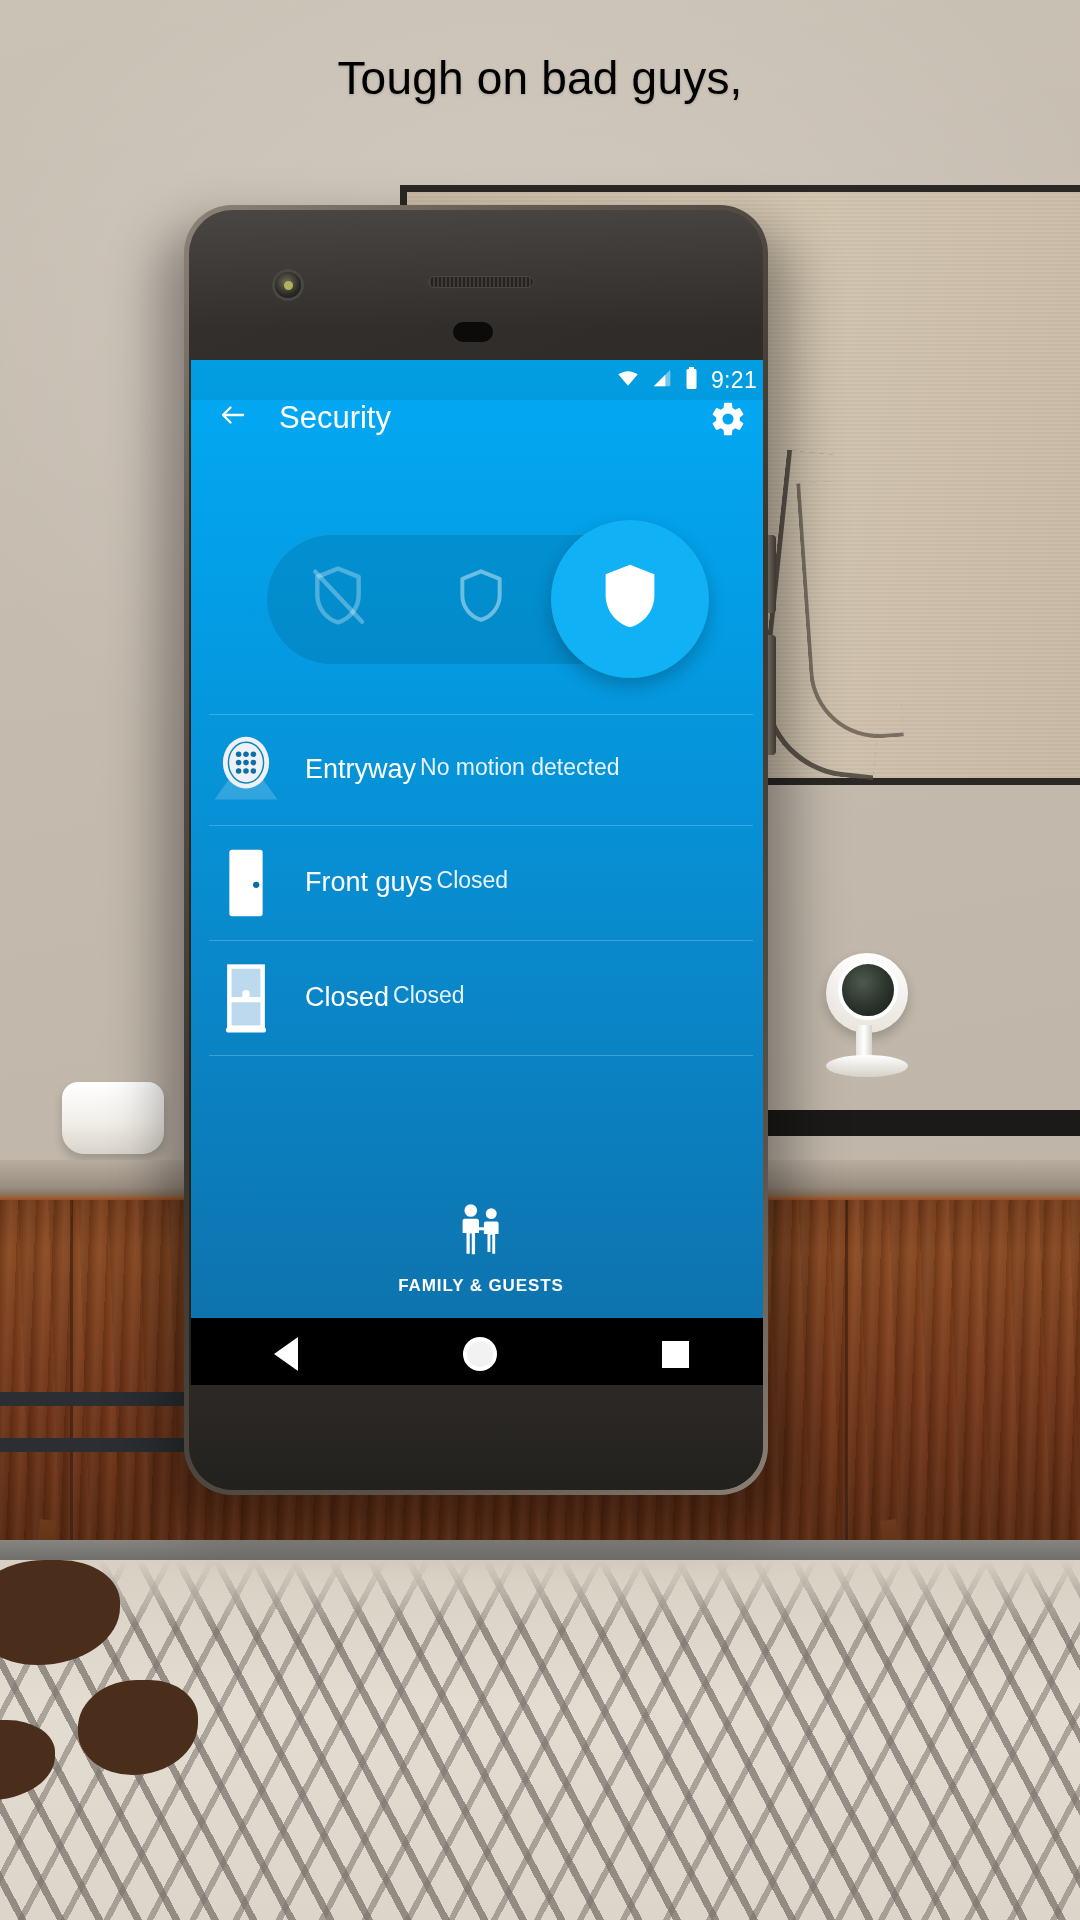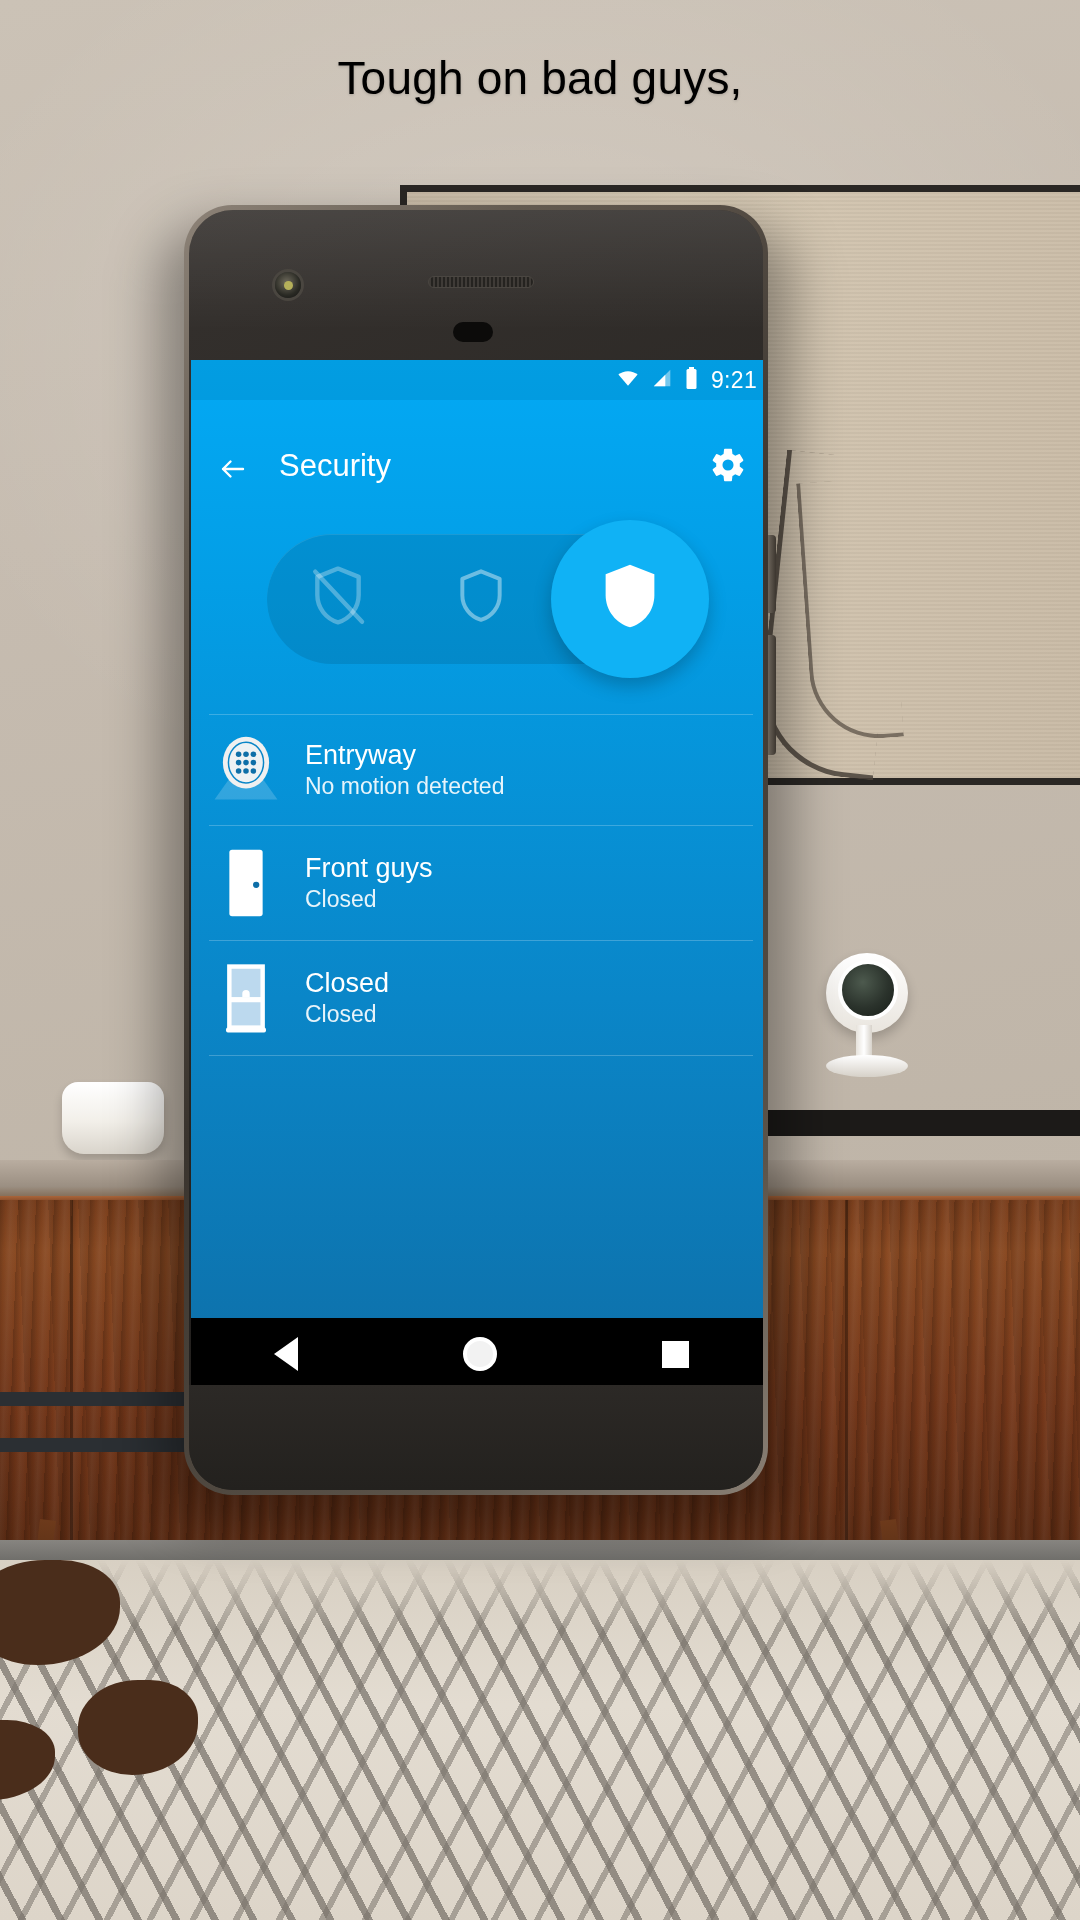--- a/index.html
+++ b/index.html
@@ -220,21 +220,21 @@
   }
   .statusbar{
     height:40px; flex:0 0 40px;
     display:flex; align-items:center; justify-content:flex-end;
     gap:9px; padding:0 14px 0 0;
     background:rgba(0,0,0,.07);
   }
   .sb-time{ font-size:23px; font-weight:400; letter-spacing:.3px; margin-left:3px; }
   .appbar{
     height:84px; flex:0 0 84px;
-    display:flex; align-items:flex-end; padding:0 24px;
+    display:flex; align-items:flex-start; padding:0 24px;
   }
   .appbar-title{
     font-size:31px; font-weight:400; margin-left:28px; flex:1;
   }
   .icon-btn{ display:flex; align-items:center; justify-content:center; cursor:pointer; }
 
   
   .toggle-wrap{
     flex:0 0 230px; display:flex; align-items:center; justify-content:center;
     position:relative;
@@ -259,21 +259,21 @@
   }
 
   
   .devices{ flex:1 1 auto; padding:0 0 0 0; }
   .divider{ height:1px; background:rgba(255,255,255,.22); margin:0 18px; }
   .device{
     display:flex; align-items:center; gap:22px;
     padding:20px 18px; min-height:110px; cursor:pointer;
   }
   .device-ic{ width:74px; display:flex; align-items:center; justify-content:center; }
-  .device-txt{ display:flex; flex-direction:column; gap:4px; }
+  .device-txt{ display:flex; flex-direction:row; gap:4px; }
   .device-name{ font-size:27px; font-weight:400; line-height:1.1; }
   .device-state{ font-size:23px; color:rgba(255,255,255,.90); line-height:1.1; }
 
   
   .tabs{
     flex:0 0 130px; display:flex; align-items:flex-start;
     padding-top:14px;
   }
   .tab{
     flex:1; display:flex; flex-direction:column; align-items:center; gap:14px;
@@ -487,20 +487,34 @@
               <span class="device-txt">
                 <span class="device-name">Closed</span>
                 <span class="device-state">Closed</span>
               </span>
             </div>
 
             <div class="divider"></div>
           </div>
 
           <div class="tabs">
+            <div class="tab">
+              <span>
+                <svg width="58" height="56" viewBox="0 0 34 32">
+                  <g fill="#fff">
+                    <circle cx="11" cy="4.6" r="3.7"></circle>
+                    <path d="M7.4 9.4h7.2c.7 0 1.2.6 1.2 1.3v7.1h-2.3v12.4h-1.9V18.1h-1.2v11.8H8.5V17.8H6.2v-7.1c0-.7.5-1.3 1.2-1.3z"></path>
+                    <circle cx="23" cy="6.4" r="3.2"></circle>
+                    <path d="M19.8 11h6.4c.6 0 1.1.5 1.1 1.2v6.2h-2v11.5h-1.7V18.8h-1.1v10.1h-1.7V18.4h-2.1v-6.2c0-.7.5-1.2 1.1-1.2z"></path>
+                    <rect x="15.1" y="14.4" width="4.6" height="1.7" rx="0.85"></rect>
+                  </g>
+                </svg>
+              </span>
+              <span class="tab-label">FAMILY &amp; GUESTS</span>
+            </div>
 
           </div>
 
           <div class="navbar">
             <span class="nav-back"></span>
             <span class="nav-home"></span>
             <span class="nav-recent"></span>
           </div>
 
         </div>

